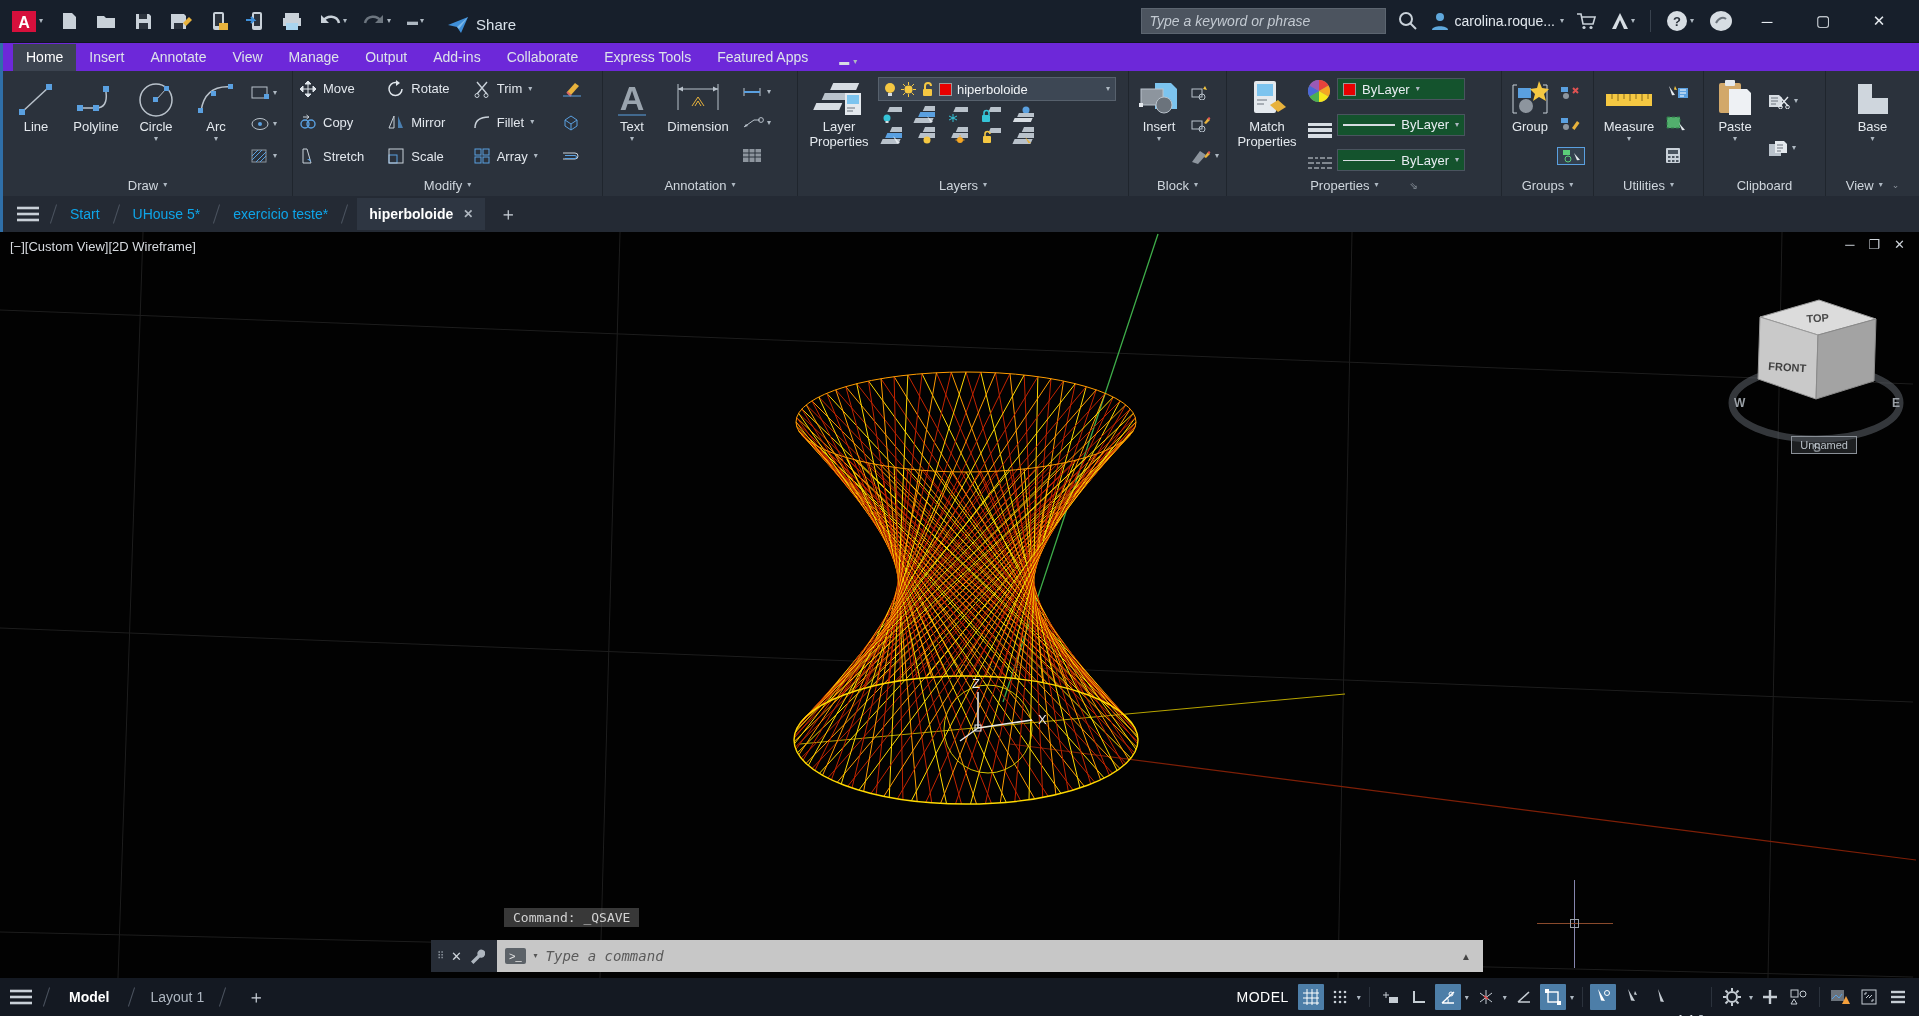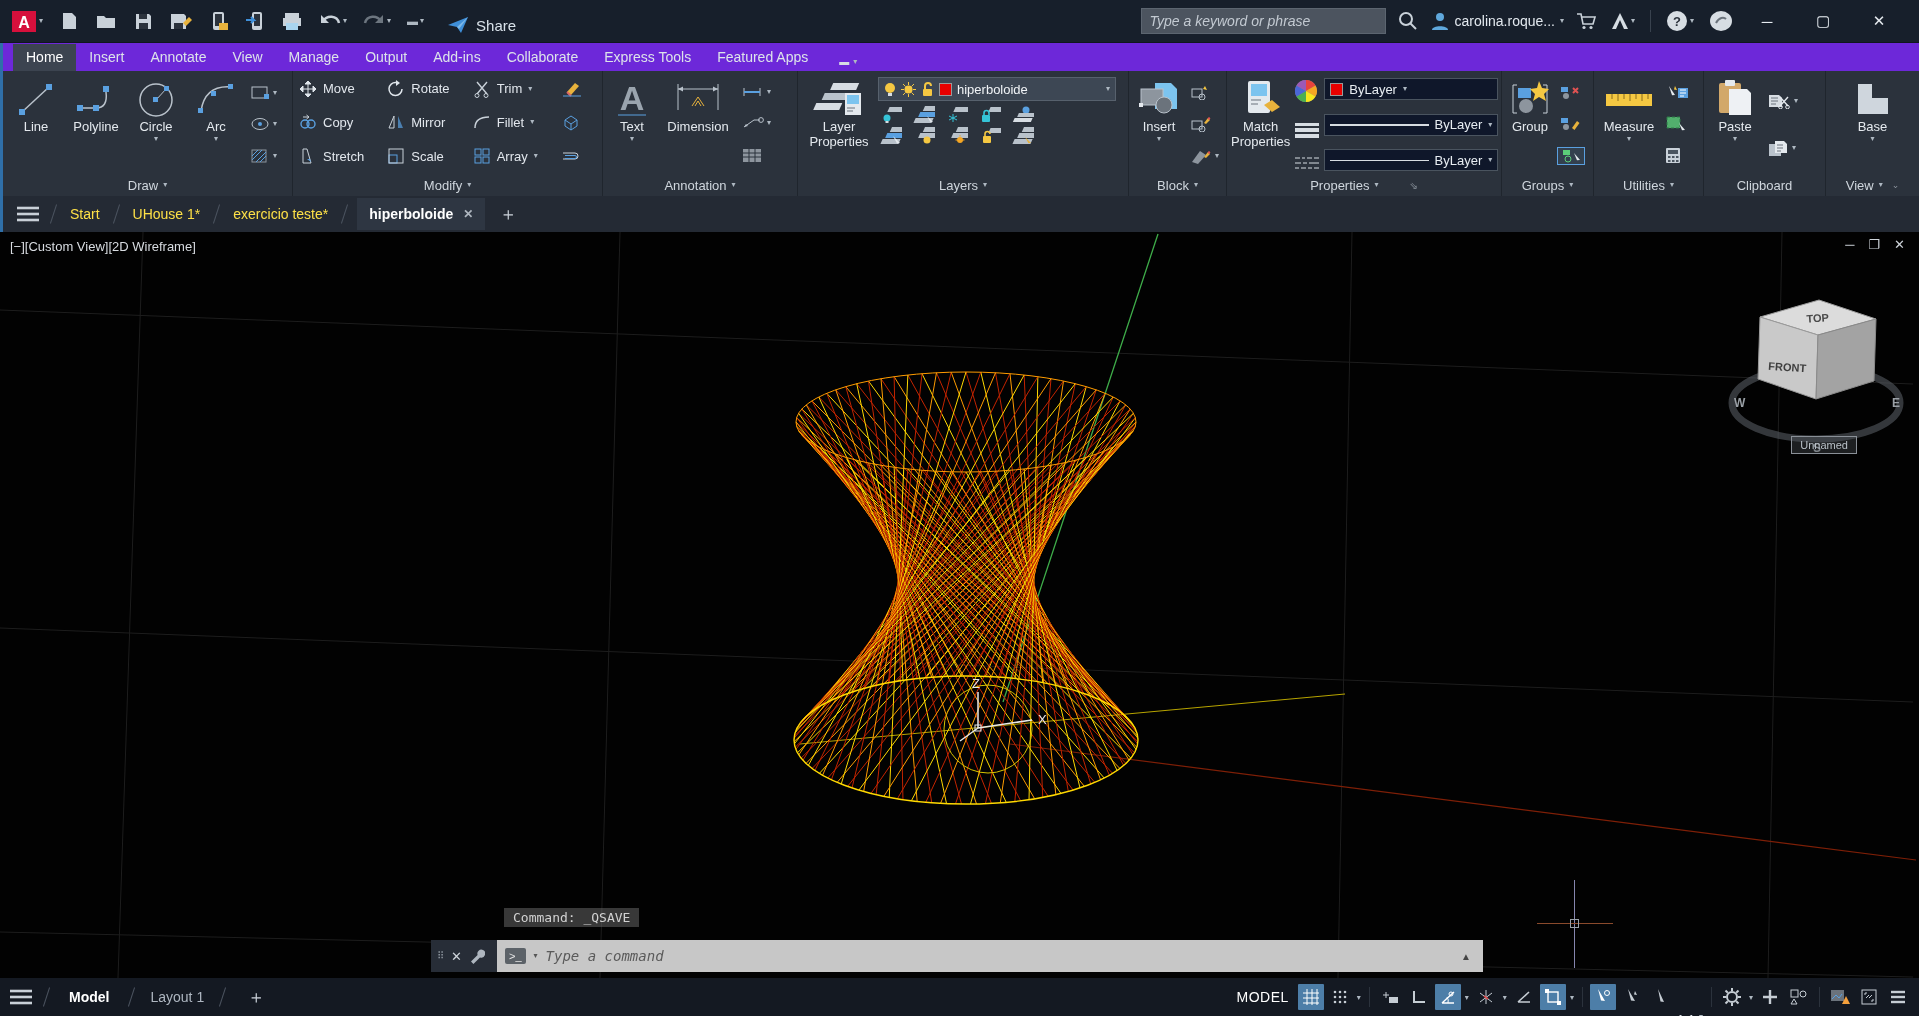--- a/index.html
+++ b/index.html
@@ -5,21 +5,21 @@
   * { box-sizing: border-box; margin:0; padding:0; }
   html,body { width:1919px; height:1016px; overflow:hidden; background:#000;
     font-family:"Liberation Sans", sans-serif; -webkit-font-smoothing:antialiased; }
 
   
   #titlebar { height:43px; background:#171f2b; display:flex; align-items:center; padding:0 0 0 8px; position:relative; border-bottom:1px solid #10161f;}
   .qat { display:flex; align-items:center; gap:10px; }
   .qat svg { display:block; }
   .tb-btn { display:flex; align-items:center; gap:2px; padding:3px; cursor:pointer; }
   .caret { color:#aeb8c2; font-size:8px; line-height:1; }
-  .share { color:#d9e2ea; font-size:15px; display:flex; gap:7px; align-items:center; margin-left:10px;margin-top:8px;}
+  .share { color:#d9e2ea; font-size:15px; display:flex; gap:7px; margin-left:10px;margin-top:8px;}
   #title-center { position:absolute; left:0; right:0; text-align:center; color:#e6ebf1; font-size:15px; pointer-events:none; }
   #title-center span { pointer-events:auto; }
   .tb-right { margin-left:auto; display:flex; align-items:center; gap:12px; padding-right:18px; }
   .searchbox { width:245px; height:26px; background:#4c545f; border:1px solid #5c6570; color:#c3cad2;
     font-style:italic; font-size:14px; display:flex; align-items:center; padding:0 8px; }
   .username { color:#e3e9ef; font-size:14px; display:flex; align-items:center; gap:5px;}
   .winbtn { width:44px; height:42px; display:flex; align-items:center; justify-content:center; color:#e7ecf1; font-size:15px; cursor:pointer;}
   .tb-divider { width:1px; height:22px; background:#39424e; }
 
   
@@ -36,30 +36,30 @@
     color:#cfd6dd; font-size:13px; cursor:pointer;}
   .bigbtn { width:58px; display:flex; flex-direction:column; align-items:center; justify-content:flex-start;
     padding-top:3px; cursor:pointer; color:#e4e9ee; font-size:13px; text-align:center; line-height:1.15;}
   .bigbtn .bicon { height:42px; display:flex; align-items:center; justify-content:center; }
   .smallcol { display:flex; flex-direction:column; justify-content:space-around; padding:2px 1px;}
   .sbtn { display:flex; align-items:center; gap:3px; padding:1px 2px; cursor:pointer; color:#dfe5eb; font-size:13px;}
   .modgrid { display:grid; grid-template-columns:auto auto auto auto; grid-auto-rows:1fr; column-gap:10px; padding:2px 6px;}
   .modcell { display:flex; align-items:center; gap:6px; color:#e2e7ed; font-size:13px; cursor:pointer;}
   .combo { background:#3d4754; border:1px solid #57616d; height:24px; display:flex; align-items:center; gap:5px; padding:0 5px; color:#f0f3f6; font-size:13px; cursor:pointer;}
   .combo .grow { flex:1; }
-  .pcombo { background:#0f172a; border:1px solid #4a545f; height:22px; display:flex; align-items:center; gap:6px; padding:0 5px; color:#e8edf2; font-size:13px; width:174px; cursor:pointer;}
+  .pcombo { background:#14532d; border:1px solid #4a545f; height:22px; display:flex; align-items:center; gap:6px; padding:0 5px; color:#e8edf2; font-size:13px; width:128px; cursor:pointer;}
   .swatch { width:13px; height:13px; background:#e80000; border:1px solid #999; }
   .lw-line { flex:1; height:2px; background:#d7dce1; }
   .layrows { display:flex; flex-direction:column; gap:4px; padding-top:3px;}
   .layrow { display:flex; gap:9px; }
 
   
   #filetabs { height:36px; background:#242a34; display:flex; align-items:center; padding-left:12px; gap:2px; border-left:3px solid #2f6fa8;}
   .ft-sep { width:1px; height:20px; background:#4a525e; transform:rotate(18deg); margin:0 10px;}
-  .ftab { color:#fde047; font-size:14px; padding:6px 4px; cursor:pointer; }
+  .ftab { color:#0ea5e9; font-size:14px; padding:6px 4px; cursor:pointer; }
   .ftab.active { color:#fff; font-weight:bold; background:#2e3642; padding:8px 12px; display:flex; gap:10px; align-items:center;}
   .ftab .x { color:#aeb6bf; font-size:12px; }
   .ft-plus { color:#c9d0d8; font-size:18px; margin-left:12px; cursor:pointer;}
 
   
   #viewport { position:relative; height:746px; background:#020202; overflow:hidden; }
   #vp-canvas { position:absolute; inset:0; }
   #vp-label { position:absolute; left:10px; top:7px; color:#d8dce1; font-size:13px; }
   #vp-controls { position:absolute; right:14px; top:5px; display:flex; gap:14px; color:#ced4da; font-size:13px;}
   #vp-controls span { cursor:pointer; }
@@ -884,21 +884,21 @@
   <svg width="26" height="18">
       <g stroke="#c9d0d8" stroke-width="2.6">
         <line x1="2" y1="3" x2="24" y2="3"></line>
         <line x1="2" y1="9" x2="24" y2="9"></line>
         <line x1="2" y1="15" x2="24" y2="15"></line>
       </g>
     </svg>
   <span class="ft-sep"></span>
   <span class="ftab">Start</span>
   <span class="ft-sep"></span>
-  <span class="ftab">UHouse 1*</span>
+  <span class="ftab">UHouse 5*</span>
   <span class="ft-sep"></span>
   <span class="ftab">exercicio teste*</span>
   <span class="ft-sep"></span>
   <span class="ftab active">
     <span>hiperboloide</span>
     <span class="x">✕</span>
   </span>
   <span class="ft-plus">＋</span>
 </div>
 

